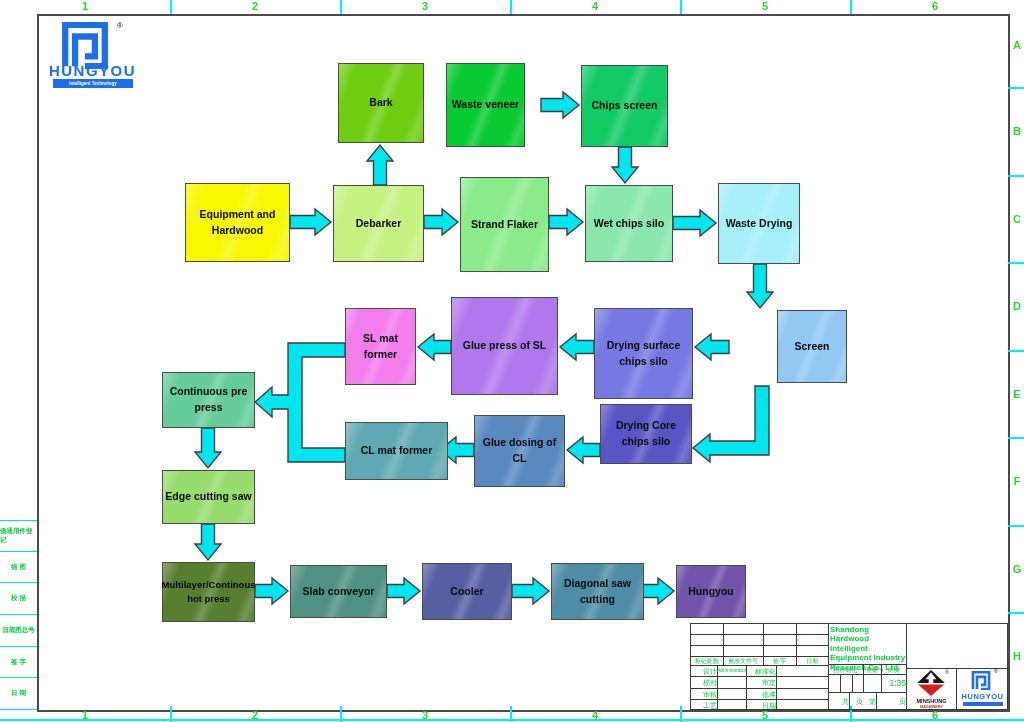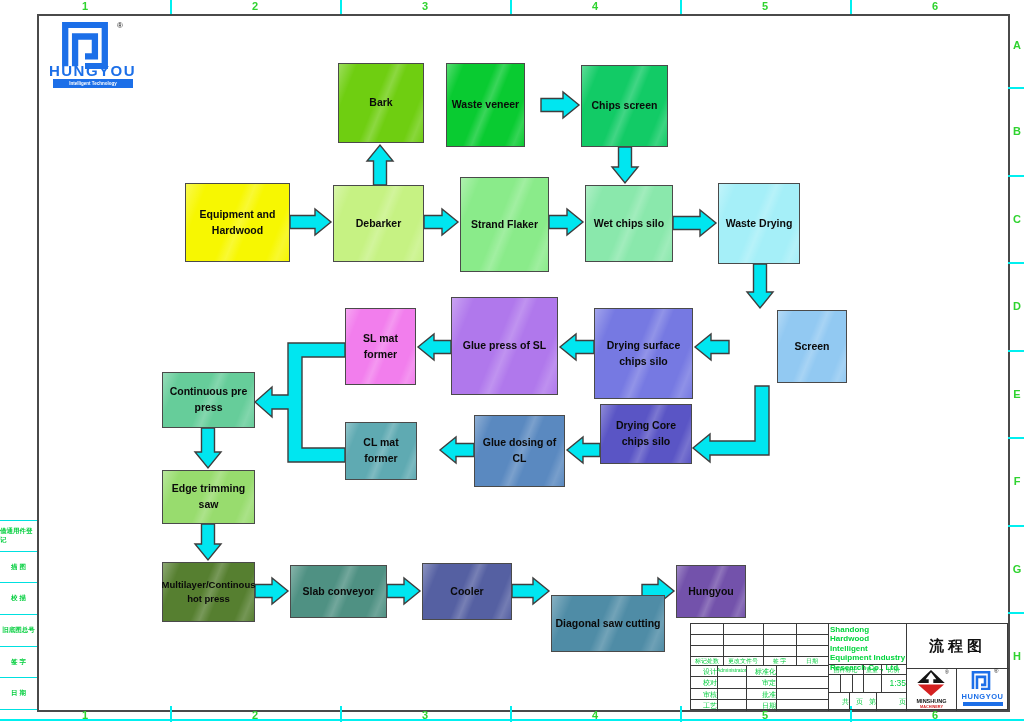--- a/index.html
+++ b/index.html
@@ -107,42 +107,42 @@
       </div>
       <div class="fbox" style="left:451px;top:297px;width:107px;height:98px;background:#B078EC;">
         <span style="position: relative; z-index: 1;">Glue press of SL</span>
       </div>
       <div class="fbox" style="left:345px;top:308px;width:71px;height:77px;background:#F27EED;">
         <span style="position: relative; z-index: 1;">SL mat former</span>
       </div>
       <div class="fbox" style="left:162px;top:372px;width:93px;height:56px;background:#66CD9A;">
         <span style="position: relative; z-index: 1;">Continuous pre press</span>
       </div>
-      <div class="fbox" style="left:345px;top:422px;width:72px;height:58px;background:#5FAAB2;">
+      <div class="fbox" style="left:345px;top:422px;width:103px;height:58px;background:#5FAAB2;">
         <span style="position: relative; z-index: 1;">CL mat former</span>
       </div>
       <div class="fbox" style="left:474px;top:415px;width:91px;height:72px;background:#5A89C0;">
         <span style="position: relative; z-index: 1;">Glue dosing of CL</span>
       </div>
       <div class="fbox" style="left:600px;top:404px;width:92px;height:60px;background:#5A55C5;">
         <span style="position: relative; z-index: 1;">Drying Core chips silo</span>
       </div>
       <div class="fbox" style="left:162px;top:470px;width:93px;height:54px;background:#98DC6E;">
-        <span style="position: relative; z-index: 1;">Edge trimming saw</span>
+        <span style="position: relative; z-index: 1;">Edge cutting saw</span>
       </div>
       <div class="fbox" style="left:162px;top:562px;width:93px;height:60px;background:#567F30;font-size:9.5px;">
         <span style="position: relative; z-index: 1;">Multilayer/Continous hot press</span>
       </div>
       <div class="fbox" style="left:290px;top:565px;width:97px;height:53px;background:#4F9183;">
         <span style="position: relative; z-index: 1;">Slab conveyor</span>
       </div>
       <div class="fbox" style="left:422px;top:563px;width:90px;height:57px;background:#5560A2;">
         <span style="position: relative; z-index: 1;">Cooler</span>
       </div>
-      <div class="fbox" style="left:551px;top:563px;width:114px;height:57px;background:#4F8CA6;margin-top:32px;">
+      <div class="fbox" style="left:551px;top:563px;width:93px;height:57px;background:#4F8CA6;">
         <span style="position: relative; z-index: 1;">Diagonal saw cutting</span>
       </div>
       <div class="fbox" style="left:676px;top:565px;width:70px;height:53px;background:#7352AB;">
         <span style="position: relative; z-index: 1;">Hungyou</span>
       </div>
     </div>
 
   <div id="side-block">
       <div class="siderow" style="top:520px;height:31.7px;border-top:1px solid #00E0E0;">借通用件登记</div>
       <div class="siderow" style="top:551.7px;height:31.7px;">描 图</div>
@@ -242,21 +242,20 @@
     <span class="g6" style="left:137px;top:43px;width:35px">图样标记</span>
     <span class="g6" style="left:172px;top:43px;width:18px">重量</span>
     <span class="g6" style="left:190px;top:43px;width:25px">比例</span>
     <span class="g7" style="left:190px;top:55px;width:25px;font-size:8.5px">1:35</span>
 
     <span class="g7" style="left:137px;top:74px;width:21px">共</span>
     <span class="g7" style="left:158px;top:74px;width:14px">页</span>
     <span class="g7" style="left:171px;top:74px;width:14px">第</span>
     <span class="g7" style="left:185px;top:74px;width:30px">页</span>
 
-    <div id="tb-title">流程图</div>
 
     <svg class="abs" style="left:226px;top:46px" width="28" height="26" viewBox="0 0 36 34">
       <polygon points="18,0 36,17 0,17" fill="#141414"></polygon>
       <polygon points="18,3 25,12 21,12 21,17 15,17 15,12 11,12" fill="#ffffff"></polygon>
       <polygon points="1,19 35,19 18,34" fill="#D42020"></polygon>
     </svg>
     <span class="abs" style="left:254px;top:45px;font-size:5px;color:#111">®</span>
     <div class="abs" style="left:218px;top:74px;width:45px;text-align:center;font-size:5.5px;font-weight:bold;color:#111">MINSHUNG</div>
     <div class="abs" style="left:218px;top:81px;width:45px;text-align:center;font-size:3.8px;font-weight:bold;color:#D42020">MACHINERY</div>
 

